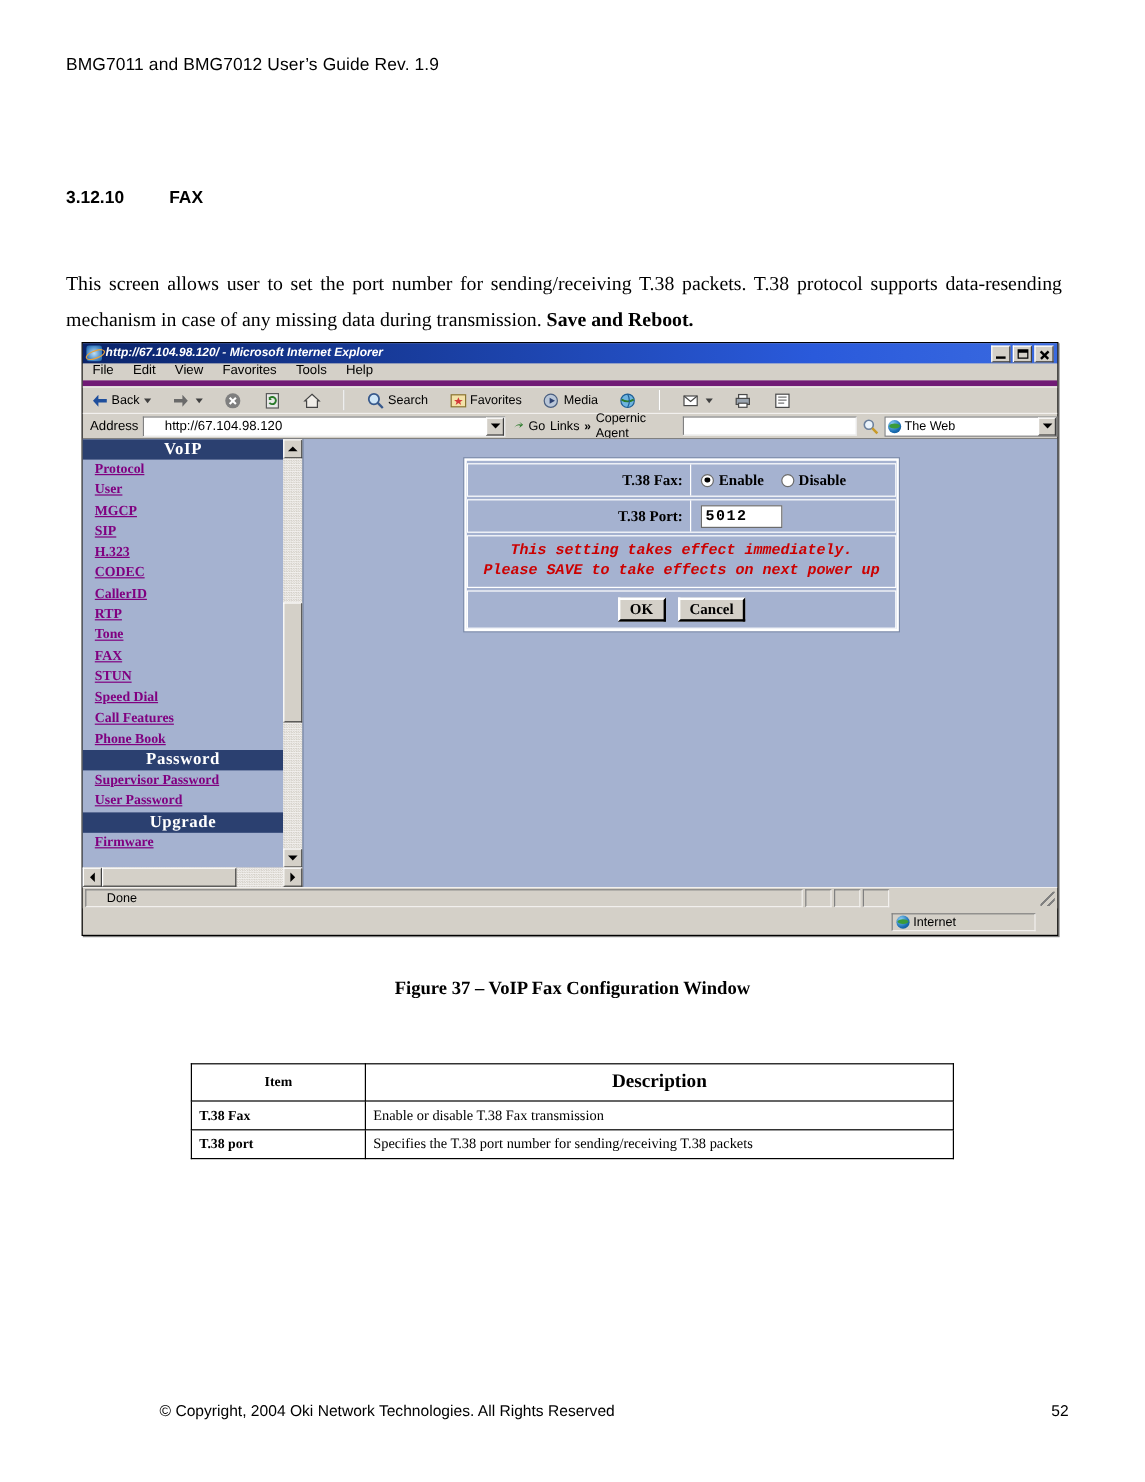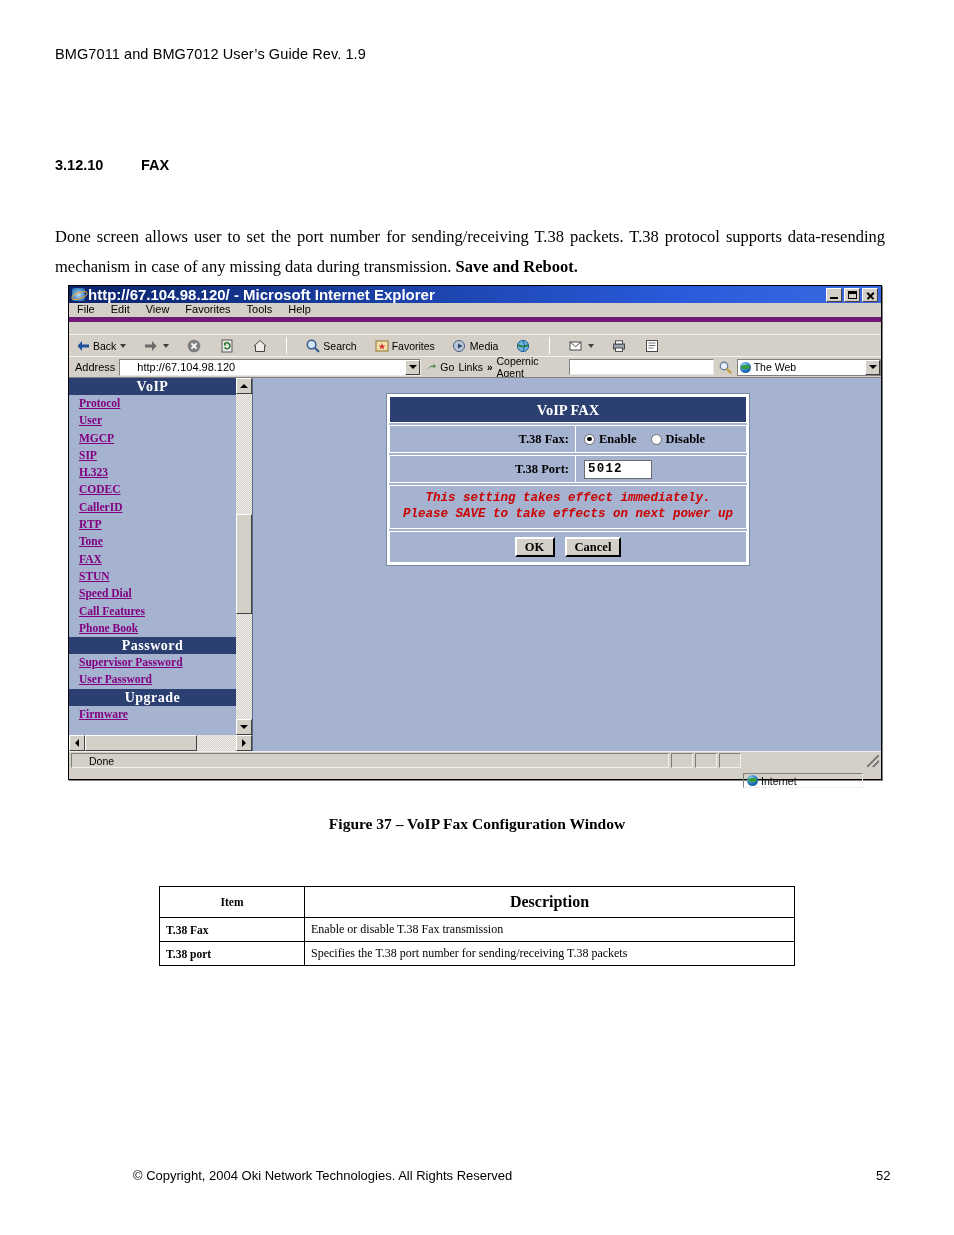--- a/index.html
+++ b/index.html
@@ -58,22 +58,22 @@
     border-radius:2px;
     position:relative; flex:none;
     background: radial-gradient(circle at 50% 50%, #bfe0f5 0%, #3a7fc1 70%, #1d5a94 100%);
   }
   .titlebar .ie-icon::after{
     content:""; position:absolute; left:-1px; top:4px; width:15px; height:5px;
     border:1.3px solid #e8a33d; border-radius:50%/60%;
     transform:rotate(-20deg);
   }
   .titlebar .t-text {
-    color:#fff; font-size:15px; font-weight:bold; flex:1;
-    white-space:nowrap; overflow:hidden;
+    color:#fff; font-size:10px; font-weight:bold; flex:1;
+    white-space:nowrap; overflow:hidden;font-style:italic;
   }
   .winbtns { display:flex; gap:2px; padding-right:1px; }
   .winbtn {
     width:16px; height:14px; background:#d4d0c8;
     border:1px solid #fff; border-right-color:#404040; border-bottom-color:#404040;
     position:relative;
   }
   .winbtn i { position:absolute; display:block; background:#000; }
   .winbtn.min i { left:3px; bottom:2px; width:8px; height:2px; }
   .winbtn.max i { left:3px; top:2px; width:9px; height:8px; background:none; border:1.4px solid #000; border-top-width:3px; }
@@ -85,21 +85,20 @@
     padding-left:8px; gap:16px;
     background:#d4d0c8;
     border-bottom:5px solid #701a75;
   }
   .menubar span { font-size:11px; color:#000; }
 
   .toolbar {
     height:22px; display:flex; align-items:center;
     background:#d4d0c8; padding-left:4px; gap:13px;
     border-top:1px solid #f2f0ee;
-    margin-top:12px;
   }
   .tb-item { display:flex; align-items:center; gap:2px; font-size:10.5px; color:#000; padding:1px 2px; white-space:nowrap; }
   .tb-sep { width:1px; height:17px; background:#a0a0a0; margin:0 3px; border-right:1px solid #fff; }
   .tb-arrow { width:0;height:0;border-left:3.5px solid transparent;border-right:3.5px solid transparent;border-top:4px solid #404040; margin-left:2px;}
   .icn { width:16px; height:16px; position:relative; flex:none; }
 
   .addrbar {
     height:21px; display:flex; align-items:center;
     background:#d4d0c8; padding-left:6px; gap:4px;
     border-top:1px solid #f2f0ee;
@@ -316,21 +315,21 @@
 </style>
 </head>
 <body>
 
 <div class="doc-header">BMG7011 and BMG7012 User’s Guide Rev. 1.9</div>
 
 <div class="sec-heading">
   <span class="num">3.12.10</span><span>FAX</span>
 </div>
 
-<p class="body-par"><span>Done screen allows user to set the port number for sending/receiving T.38 packets. T.38 protocol supports data-resending mechanism in case of any missing data during transmission. </span><b>Save and Reboot.</b></p>
+<p class="body-par"><span>This screen allows user to set the port number for sending/receiving T.38 packets. T.38 protocol supports data-resending mechanism in case of any missing data during transmission. </span><b>Save and Reboot.</b></p>
 
 <div class="browser">
 
   <div class="titlebar">
     <span class="ie-icon"></span>
     <span class="t-text">http://67.104.98.120/ - Microsoft Internet Explorer</span>
     <span class="winbtns">
       <span class="winbtn min">
           <i></i>
         </span>
@@ -515,21 +514,20 @@
             <div class="h-thumb"></div>
           </div>
         <div class="sb-btn">
             <span class="rt"></span>
           </div>
       </div>
     </div>
 
     <div class="right-frame">
       <div class="fax-panel">
-        <div class="fax-title">VoIP FAX</div>
 
         <div class="fax-row">
           <div class="lbl-cell">T.38 Fax:</div>
           <div class="val-cell">
             <span class="radio-opt">
               <span class="radio on"></span>
               <span class="rl">Enable</span>
             </span>
             <span class="radio-opt">
               <span class="radio"></span>

